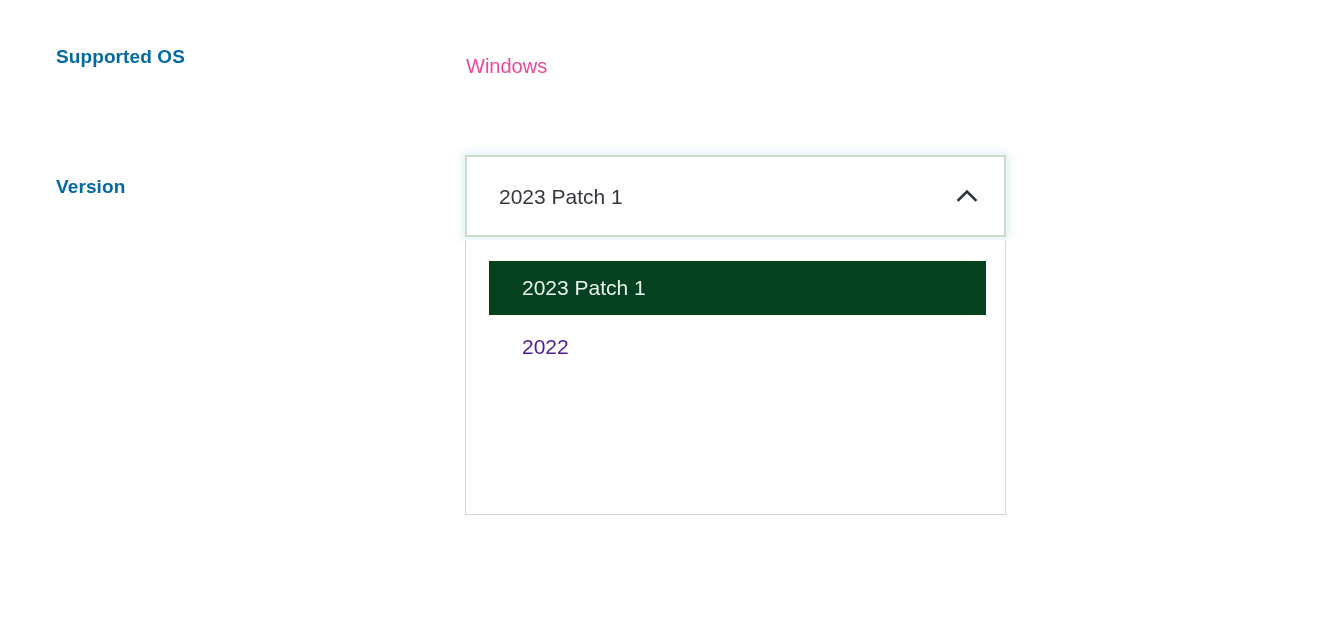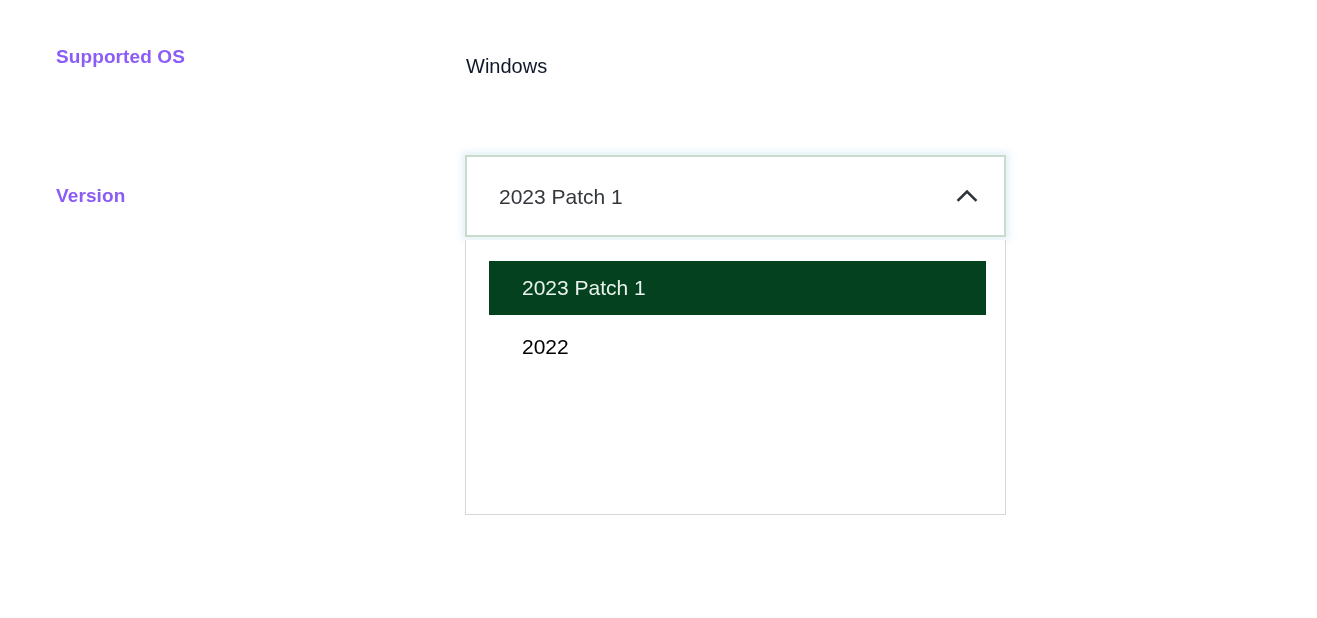--- a/index.html
+++ b/index.html
@@ -15,34 +15,34 @@
     -webkit-font-smoothing: antialiased;
     overflow: hidden;
   }
 
   
   .field-label {
     position: absolute;
     left: 56px;
     font-size: 19px;
     font-weight: bold;
-    color: #8b5cf6;
+    color: #0369a1;
     letter-spacing: 0.1px;
     white-space: nowrap;
   }
   #label-supported-os { top: 46px; }
-  #label-version      { top: 176px; margin-top: 9px; }
+  #label-version      { top: 176px; }
 
   .field-value {
     position: absolute;
     left: 466px;
     top: 55px;
     font-size: 20px;
     font-weight: 400;
-    color: #0f172a;
+    color: #ec4899;
   }
 
   
   .combobox-wrap {
     position: absolute;
     left: 465px;
     top: 155px;
     width: 541px;
     height: 82px;
     box-sizing: border-box;
@@ -87,21 +87,21 @@
     padding-top: 21px;
     overflow: hidden;
   }
   .dropdown-option {
     height: 54px;
     display: flex;
     align-items: center;
     padding: 0 10px 0 33px;
     margin: 0 19px 5px 23px;
     font-size: 21px;
-    color: #000000;
+    color: #4c1d95;
     cursor: pointer;
     box-sizing: border-box;
   }
   .dropdown-option.selected {
     background: #04411f;
     color: #e9f2ec;
   }
 </style>
 </head>
 <body>

